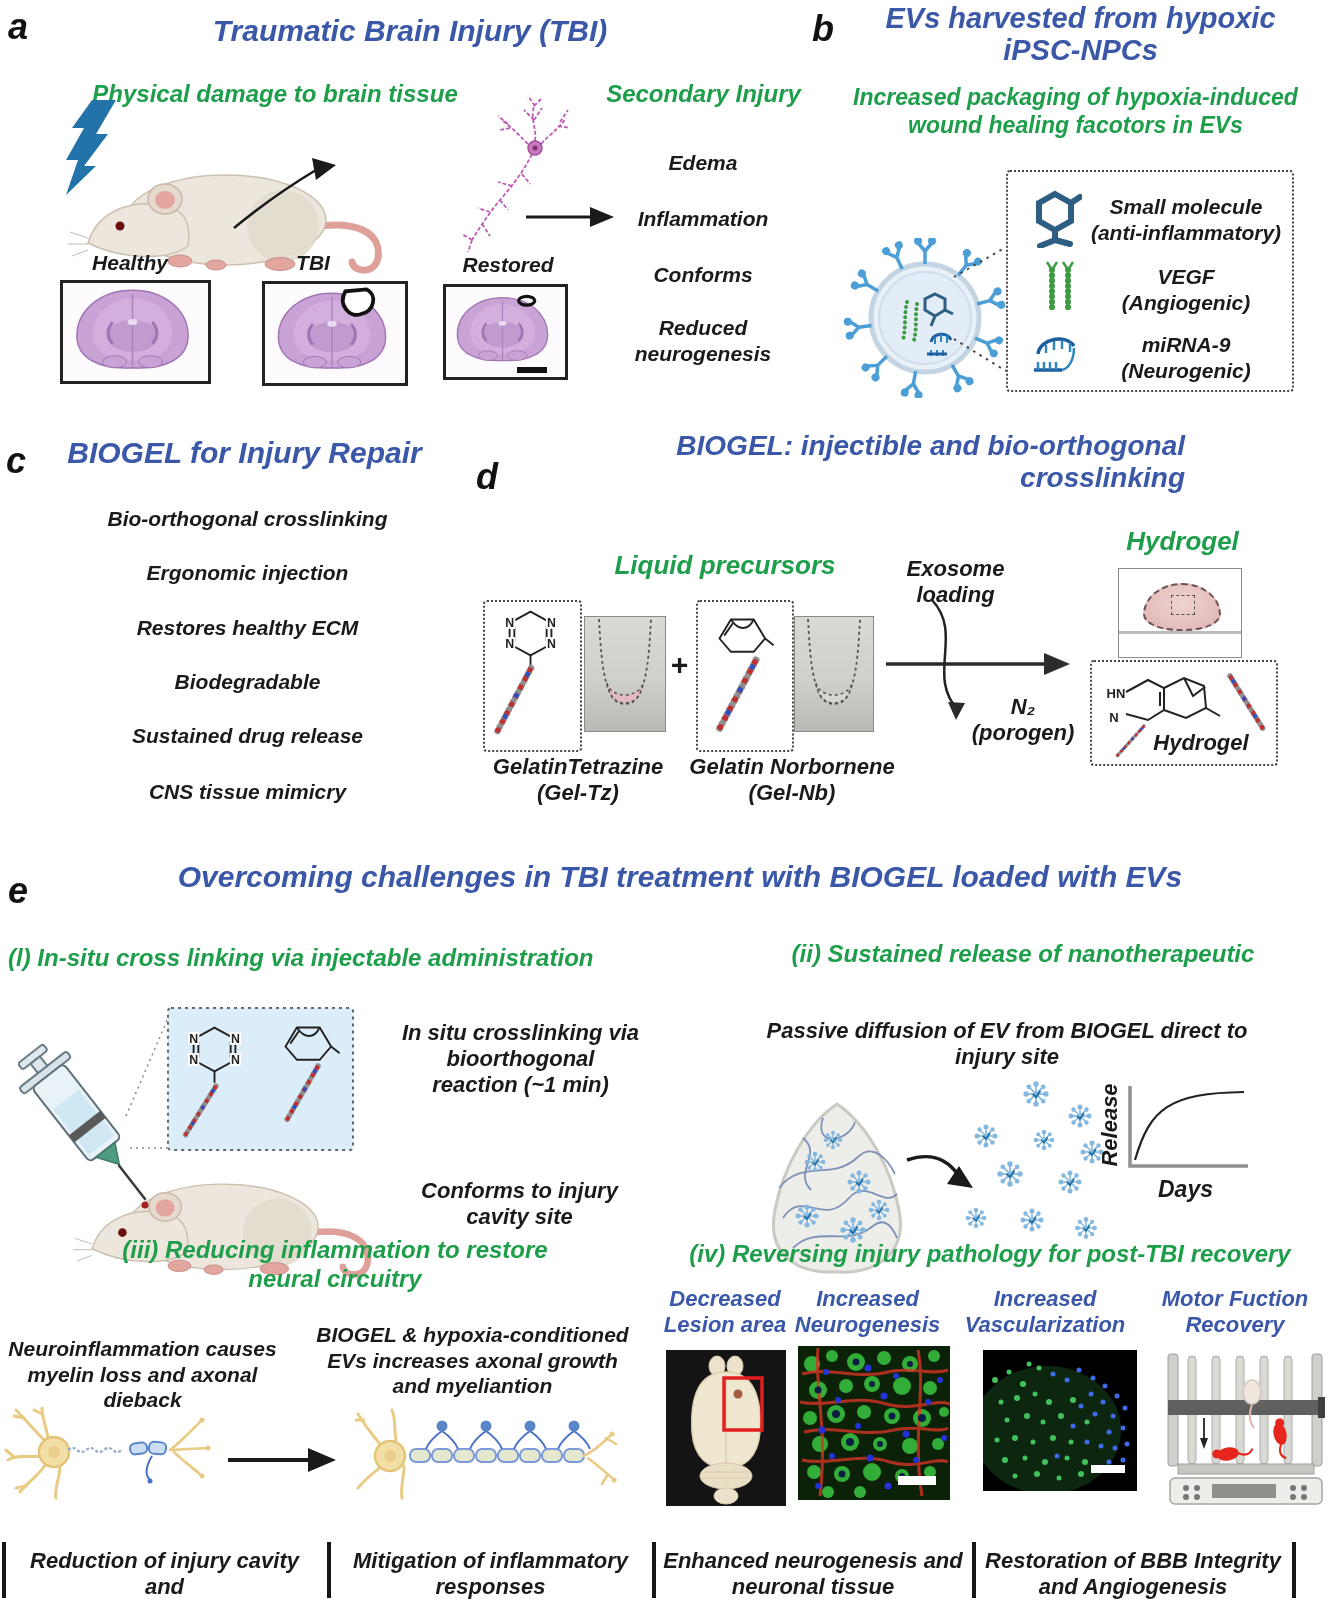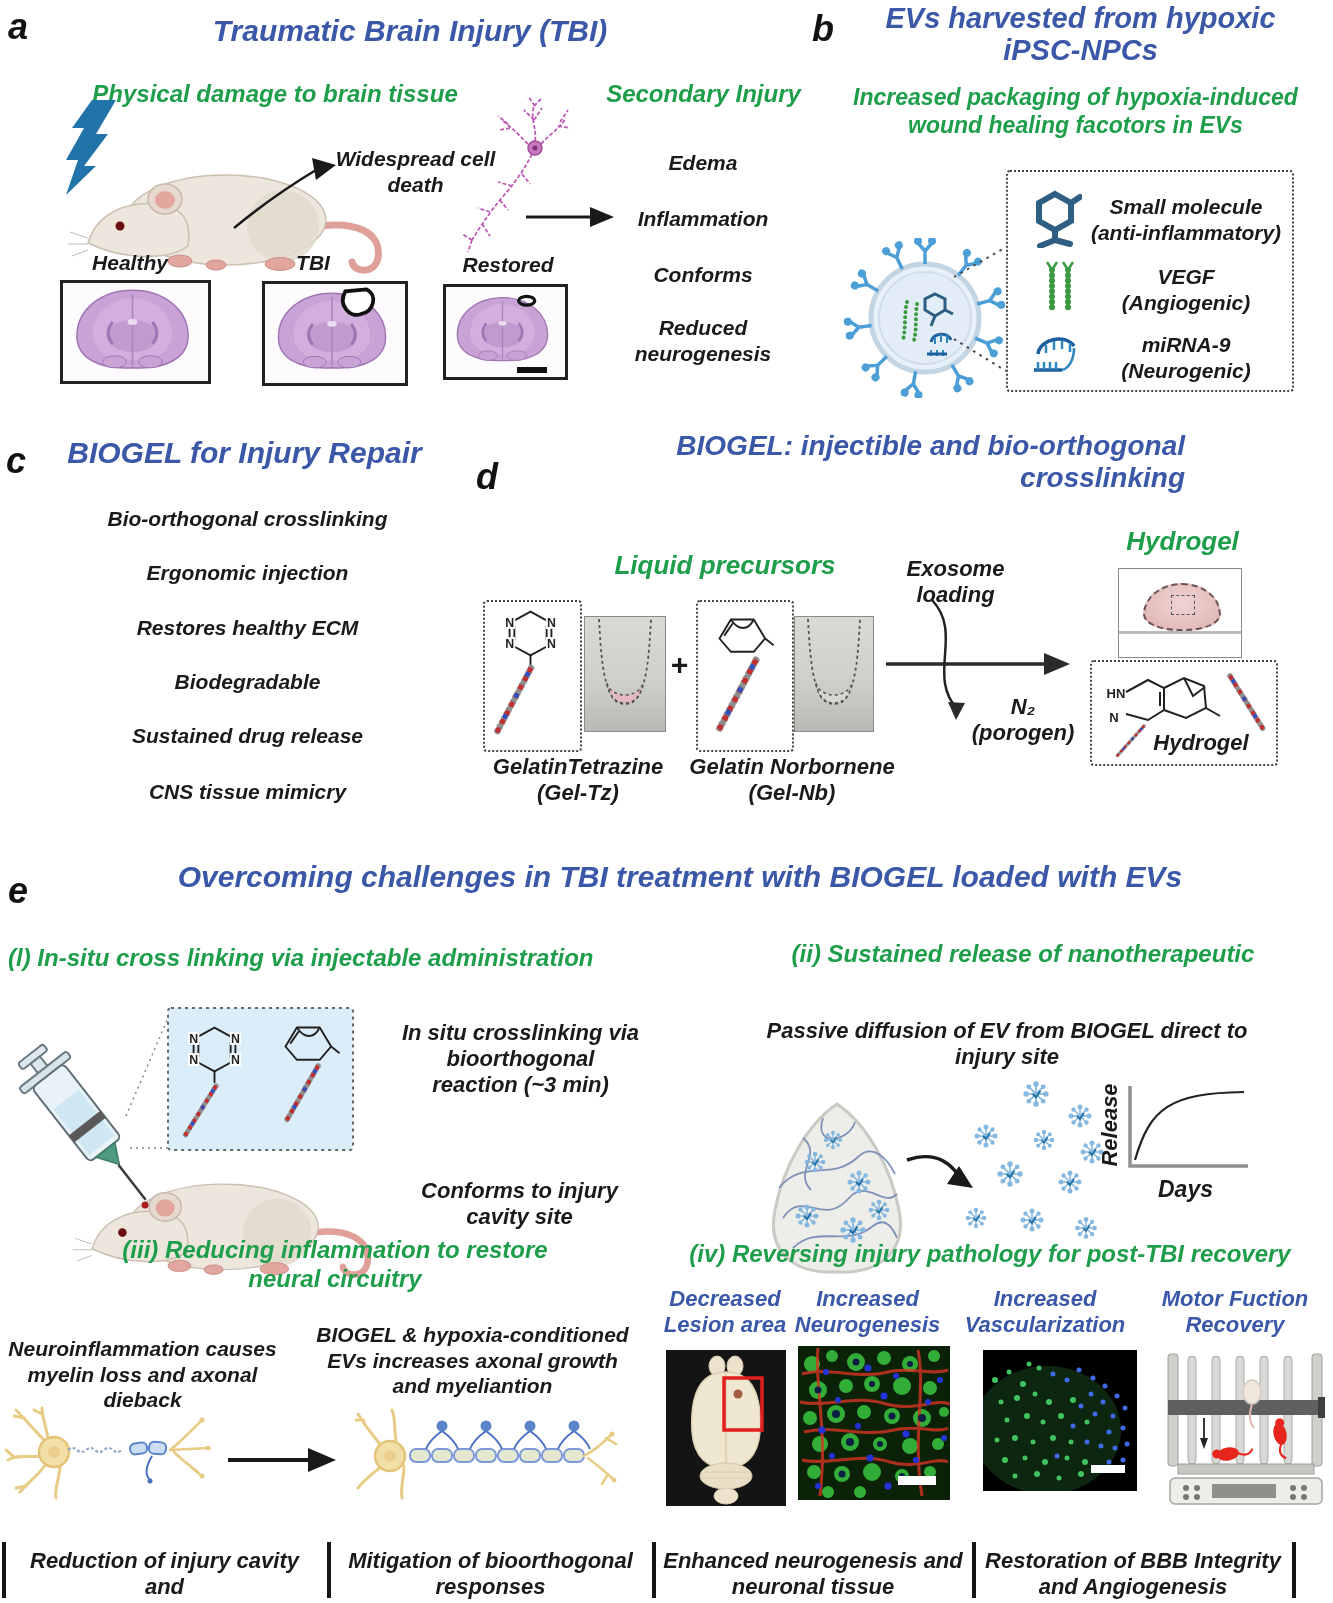--- a/index.html
+++ b/index.html
@@ -121,22 +121,20 @@
 
   <svg class="abs" style="left:68px;top:158px;" width="320" height="120" viewBox="0 0 320 120">
     <use href="#mouse-shape"></use>
   </svg>
 
   <svg class="abs" style="left:228px;top:152px;" width="110" height="82">
     <path d="M6,76 C40,48 68,30 88,18" stroke="#1a1a1a" stroke-width="2.5" fill="none"></path>
     <polygon points="84,6 108,13 88,28" fill="#1a1a1a"></polygon>
   </svg>
 
-  <div class="abs bi ctr t21 pre" style="left:328px;top:146px;width:175px;">Widespread cell
-death</div>
 
   <svg class="abs" style="left:438px;top:90px;" width="150" height="170">
     <g stroke="#BC5CB4" stroke-width="1.8" fill="none" stroke-dasharray="4 2">
       <path d="M97,51 C99,38 92,30 96,16"></path>
         <path d="M96,30 L86,20"></path>
         <path d="M96,30 L104,18"></path>
       <path d="M97,16 L90,6"></path>
         <path d="M96,16 L104,8"></path>
       <path d="M103,54 C112,44 120,40 128,28"></path>
         <path d="M122,32 L130,20"></path>
@@ -378,21 +376,21 @@
       <rect x="66" y="58" width="32" height="58" fill="#CFE7F2"></rect>
       <rect x="62" y="88" width="40" height="9" fill="#595959"></rect>
       <polygon points="70,122 94,122 84,142" fill="#4F9B82" stroke="#3E7A66" stroke-width="1.5"></polygon>
       <line x1="83" y1="142" x2="83" y2="186" stroke="#3A3A3A" stroke-width="2.5"></line>
     </g>
     <circle cx="127" cy="207" r="3.5" fill="#A62222"></circle>
   </svg>
 
   <div class="abs bi ctr t22 pre" style="left:388px;top:1020px;width:265px;">In situ crosslinking via
 bioorthogonal
-reaction (~3 min)</div>
+reaction (~1 min)</div>
   <div class="abs bi ctr t22 pre" style="left:392px;top:1178px;width:255px;">Conforms to injury
 cavity site</div>
 
   <div class="abs bi ctr t24 green" style="left:738px;top:940px;width:570px;">(ii) Sustained release of nanotherapeutic</div>
   <div class="abs bi ctr t22 pre" style="left:752px;top:1018px;width:510px;">Passive diffusion of EV from BIOGEL direct to
 injury site</div>
 
   <svg class="abs" style="left:763px;top:1098px;" width="148" height="182">
     <path d="M74,6 C44,26 20,70 12,112 C4,152 28,176 74,174 C118,176 144,152 136,112 C128,70 104,26 74,6 Z" fill="#EDEDE9" stroke="#CACAC4" stroke-width="3"></path>
     <g stroke="#6B82B0" stroke-width="1.8" fill="none" opacity="0.85">
@@ -726,20 +724,20 @@
     </g>
   </svg>
 
   <div class="abs vbar" style="left:2px;top:1542px;height:56px;"></div>
   <div class="abs vbar" style="left:327px;top:1542px;height:56px;"></div>
   <div class="abs vbar" style="left:652px;top:1542px;height:56px;"></div>
   <div class="abs vbar" style="left:972px;top:1542px;height:56px;"></div>
   <div class="abs vbar" style="left:1292px;top:1542px;height:56px;"></div>
   <div class="abs bi ctr t22 pre" style="left:12px;top:1548px;width:305px;">Reduction of injury cavity and
 improved motor function</div>
-  <div class="abs bi ctr t22 pre" style="left:338px;top:1548px;width:305px;">Mitigation of bioorthogonal
+  <div class="abs bi ctr t22 pre" style="left:338px;top:1548px;width:305px;">Mitigation of inflammatory
 responses</div>
   <div class="abs bi ctr t22 pre" style="left:663px;top:1548px;width:300px;">Enhanced neurogenesis and
 neuronal tissue</div>
   <div class="abs bi ctr t22 pre" style="left:982px;top:1548px;width:302px;">Restoration of BBB Integrity
 and Angiogenesis</div>
 
 </div>
 
 </body></html>

